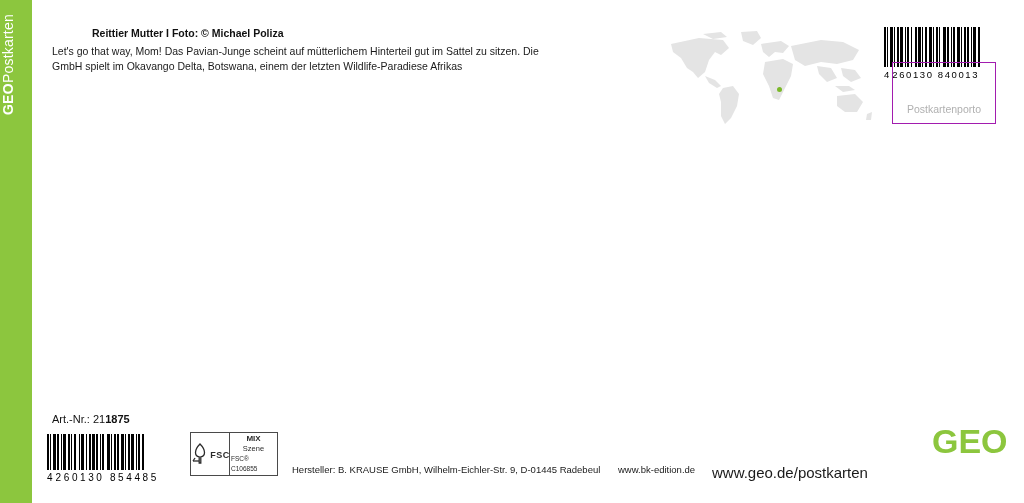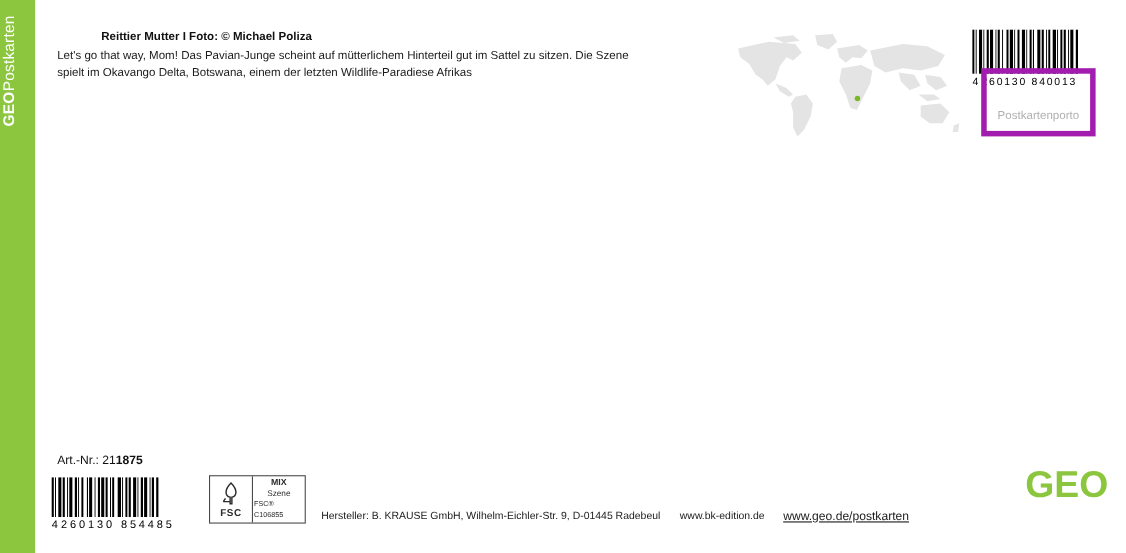--- a/index.html
+++ b/index.html
@@ -121,21 +121,21 @@
     letter-spacing: 3px;
   }
 
   
   .stamp-box {
     position: absolute;
     left: 892px;
     top: 62px;
     width: 104px;
     height: 62px;
-    border: 5px solid #a21caf;
+    border: 1px solid #a21caf;
     box-sizing: border-box;
   }
   .stamp-label {
     position: absolute;
     left: 0;
     right: 0;
     bottom: 8px;
     text-align: center;
     font-size: 10.5px;
     color: #b0b0b0;
@@ -176,21 +176,20 @@
     width: 88px;
     height: 44px;
     border: 1px solid #4a4a4a;
     box-sizing: border-box;
     display: flex;
     align-items: stretch;
   }
   .fsc-left {
     width: 38px;
     display: flex;
-    flex-direction: column;
     align-items: center;
     justify-content: center;
     border-right: 1px solid #4a4a4a;
   }
   .fsc-tree svg { display: block; }
   .fsc-left .fsc-word {
     font-size: 9px;
     font-weight: bold;
     color: #2b2b2b;
     margin-top: 1px;
@@ -227,23 +226,22 @@
     position: absolute;
     left: 618px;
     top: 464px;
     font-size: 9.5px;
     color: #1a1a1a;
   }
   .url-2 {
     position: absolute;
     left: 712px;
     top: 464px;
-    font-size: 11px;
+    font-size: 15px;
     color: #1a1a1a;
-    text-decoration: underline;
   }
 
   
   .geo-logo {
     position: absolute;
     left: 932px;
     top: 424px;
     font-size: 34px;
     font-weight: bold;
     color: #8cc63e;
@@ -267,21 +265,21 @@
 
   <div class="spine">
     <div class="spine-text">
       <span class="geo">GEO</span>
         <span>Postkarten</span>
     </div>
   </div>
 
   <div class="caption-block">
     <div class="caption-title">Reittier Mutter I Foto: © Michael Poliza</div>
-    <div class="caption-body">Let's go that way, Mom! Das Pavian-Junge scheint auf mütterlichem Hinterteil gut im Sattel zu sitzen. Die Szene spielt im Okavango Delta, Botswana, einem der letzten Wildlife-Paradiese Afrikas</div>
+    <div class="caption-body">Let's go that way, Mom! Das Pavian-Junge scheint auf mütterlichem Hinterteil gut im Sattel zu sitzen. Die GmbH spielt im Okavango Delta, Botswana, einem der letzten Wildlife-Paradiese Afrikas</div>
   </div>
 
   <div class="map-wrap">
     <svg width="210" height="100" viewBox="0 0 210 100" xmlns="http://www.w3.org/2000/svg" aria-hidden="true">
       <g fill="#e4e4e4">
 
         <path d="M6 16 L34 10 L58 12 L64 20 L56 27 L50 24 L44 32 L40 44 L33 50 L28 44 L22 40 L16 30 L8 24 Z"></path>
         <path d="M38 6 L56 4 L62 9 L48 11 Z"></path>
 
         <path d="M40 48 L50 52 L56 58 L52 60 L44 55 Z"></path>

